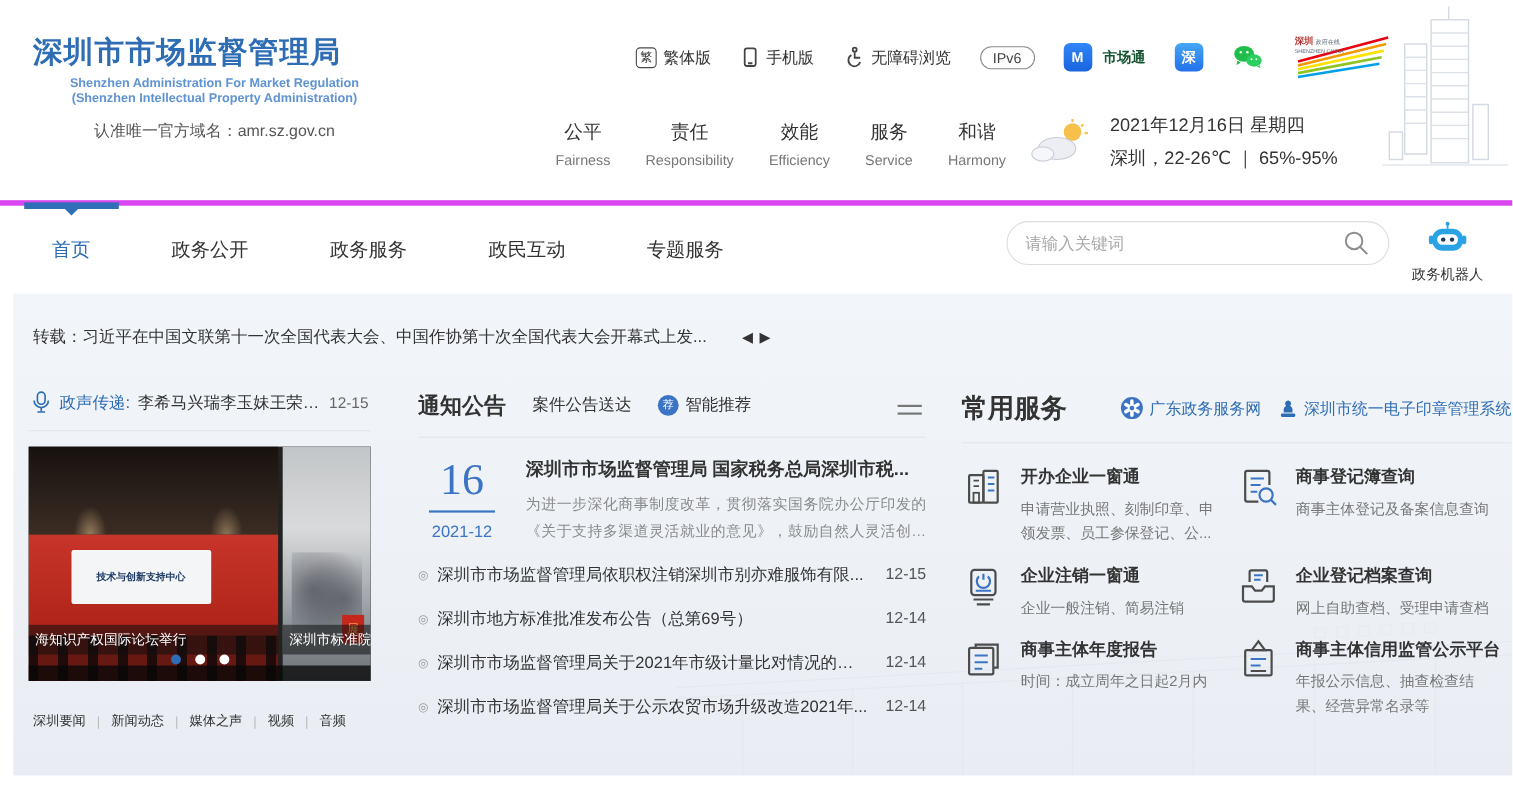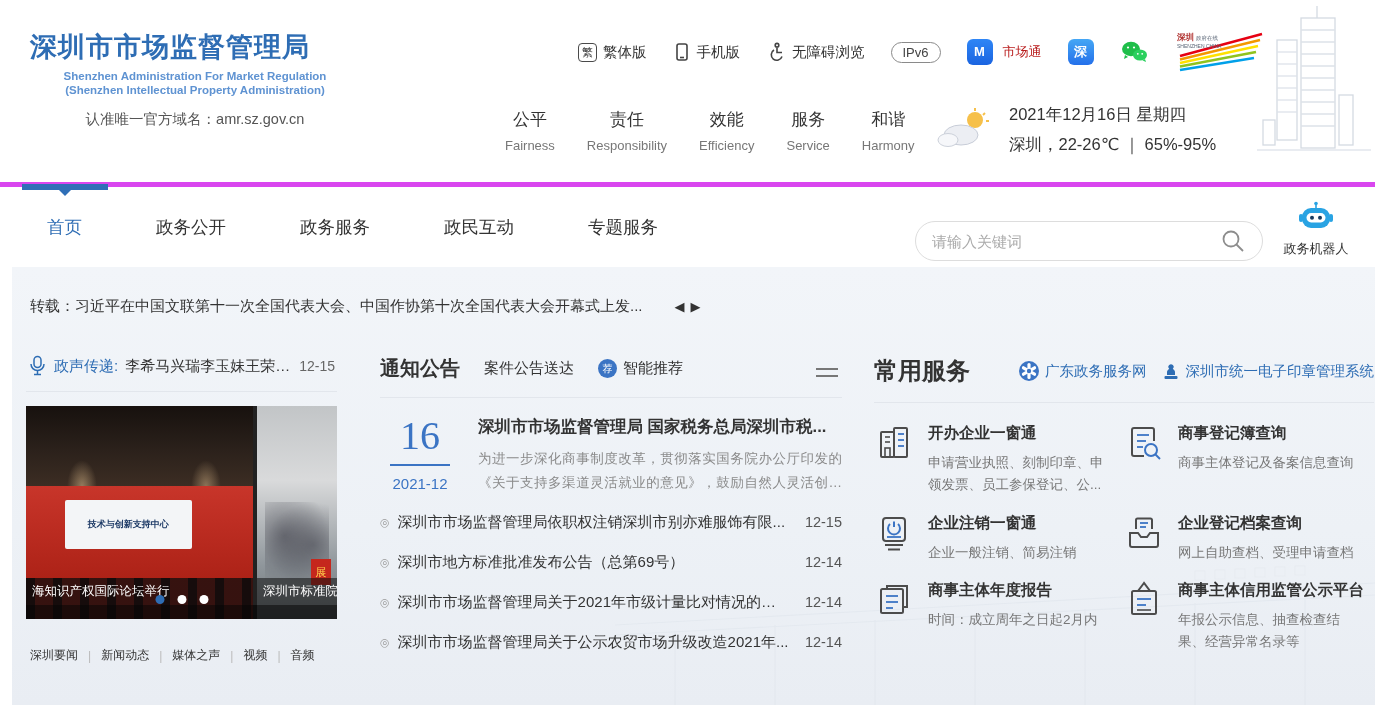--- a/index.html
+++ b/index.html
@@ -12,39 +12,39 @@
   .logo-title { color:#2e6db4; font-weight:bold; font-size:27px; line-height:1.3; letter-spacing:1px; }
   .logo-en { color:#5f93d2; font-size:11.5px; text-align:center; line-height:1.25; margin-top:4px; font-weight:bold; }
   .logo-domain { font-size:14.5px; color:#555; text-align:center; margin-top:12px; }
 
   .utility-row { position:absolute; left:578px; top:30px; display:flex; align-items:center; gap:26px; font-size:14.5px; color:#333; }
   .u-item { display:flex; align-items:center; gap:6px; cursor:pointer; white-space:nowrap; }
   .fan-box { display:inline-block; width:19px; height:19px; border:1.5px solid #4a4a4a; border-radius:4px; font-size:11px; line-height:17px; text-align:center; }
   .ipv6-pill { border:1px solid #8a8a8a; border-radius:12px; padding:2px 11px; font-size:13px; color:#444; }
   .app-badge { width:26px; height:26px; border-radius:6px; background:linear-gradient(180deg,#2f86f6,#1a64e0); color:#fff; font-size:13px; font-weight:bold; text-align:center; line-height:26px; }
   .app-badge.isz { background:linear-gradient(180deg,#45a7f5,#2470ea); position:relative; }
-  .market-label { color:#b91c1c; font-size:13px; font-weight:normal; margin-left:4px; }
+  .market-label { color:#14532d; font-size:13px; font-weight:bold; margin-left:4px; }
 
   .values-row { position:absolute; left:505px; top:108px; display:flex; gap:32px; text-align:center; }
   .value-cn { font-size:17px; color:#333; }
   .value-en { font-size:13px; color:#777; margin-top:7px; }
 
   .weather { position:absolute; left:935px; top:100px; display:flex; align-items:center; gap:16px; }
   .weather-text { font-size:16.5px; color:#333; line-height:1.8; }
 
   .building-sketch { position:absolute; right:0; top:0; }
 
   
   .navbar { position:relative; height:85px; border-top:5px solid #d946ef; background:#fff; }
   .tabs { display:flex; gap:70px; margin-left:45px; height:100%; align-items:center; }
   .tab { font-size:17.5px; color:#333; cursor:pointer; position:relative; padding:4px 2px; }
   .tab.active { color:#2e6db4; }
   .tab.active::before { content:""; position:absolute; top:-27px; left:50%; transform:translateX(-50%); width:86px; height:6px; background:#2f6fb7; }
   .tab.active::after { content:""; position:absolute; top:-21px; left:50%; transform:translateX(-50%); border:6px solid transparent; border-top-color:#2f6fb7; }
-  .search-box { position:absolute; right:112px; top:34px; width:348px; height:40px; border:1px solid #ddd; border-radius:20px; display:flex; align-items:center; padding:0 16px; background:#fff; }
+  .search-box { position:absolute; right:112px; top:14px; width:348px; height:40px; border:1px solid #ddd; border-radius:20px; display:flex; align-items:center; padding:0 16px; background:#fff; }
   .search-box input { border:none; outline:none; flex:1; font-size:15px; color:#333; font-family:inherit; }
   .search-box input::placeholder { color:#aaa; }
   .robot { position:absolute; right:16px; top:14px; width:86px; text-align:center; cursor:pointer; }
   .robot-label { font-size:13px; color:#333; margin-top:3px; white-space:nowrap; }
 
   
   .main { position:relative; height:438px; background:linear-gradient(180deg,#f2f5f9 0%,#edf1f6 60%,#e9edf3 100%); overflow:hidden;margin-left:12px; }
   .watermark { position:absolute; right:0; bottom:0; opacity:.55; }
 
   .ticker { position:absolute; left:18px; top:30px; display:flex; align-items:center; gap:14px; font-size:15px; color:#333; }
@@ -73,21 +73,21 @@
      display:flex; align-items:center; justify-content:center; font-size:9px; font-weight:bold; color:#1d3a66; text-align:center; }
   .sm-people { height:41px; background:#5d150f; position:relative;
      background-image:repeating-linear-gradient(90deg, rgba(25,10,10,.9) 0 9px, rgba(120,30,22,.35) 9px 27px); }
   .slide-next { position:relative; flex:1; margin-left:4px; overflow:hidden;
      background:linear-gradient(180deg,#c2c5c7 0%,#d9dadb 35%,#8f969b 75%,#6d7377 100%); }
   .slide-next::before { content:""; position:absolute; left:10%; top:45%; width:80%; height:40%;
      background:radial-gradient(ellipse at 30% 40%, rgba(60,60,70,.55), transparent 70%),
                 radial-gradient(ellipse at 75% 50%, rgba(60,60,70,.5), transparent 70%); }
   .next-tag { position:absolute; right:6px; bottom:34px; width:20px; height:26px; background:#c5271d; color:#ffd34d;
      font-size:11px; text-align:center; line-height:26px; }
-  .slide-caption { position:absolute; left:0; right:0; bottom:14px; height:27px; background:rgba(15,15,15,.55);
+  .slide-caption { position:absolute; left:0; right:0; bottom:24px; height:27px; background:rgba(15,15,15,.55);
      color:#fff; font-size:12.5px; line-height:27px; padding:0 6px; white-space:nowrap; overflow:hidden; }
   .carousel-bottom { position:absolute; left:0; right:0; bottom:0; height:14px; background:rgba(8,8,8,.78); }
   .dots { position:absolute; left:50%; transform:translateX(-50%); bottom:15px; display:flex; gap:13px; }
   .dot { width:9px; height:9px; border-radius:50%; background:#fff; cursor:pointer; }
   .dot.active { background:#2e6db4; }
 
   .photo-links { display:flex; align-items:center; margin-top:28px; font-size:12px; color:#333; }
   .photo-links span.link { padding:0 10px; cursor:pointer; white-space:nowrap; }
   .photo-links span.link:first-child { padding-left:4px; }
   .photo-links .sep { color:#bbb; }

